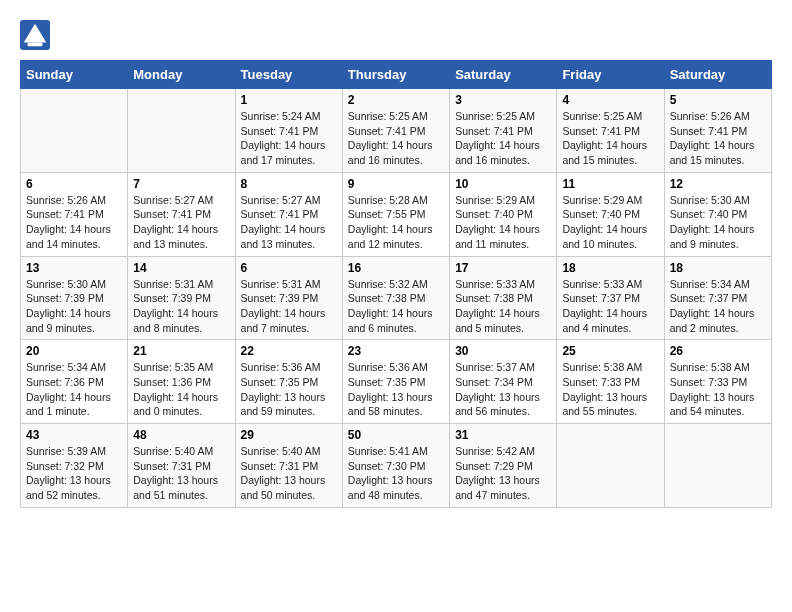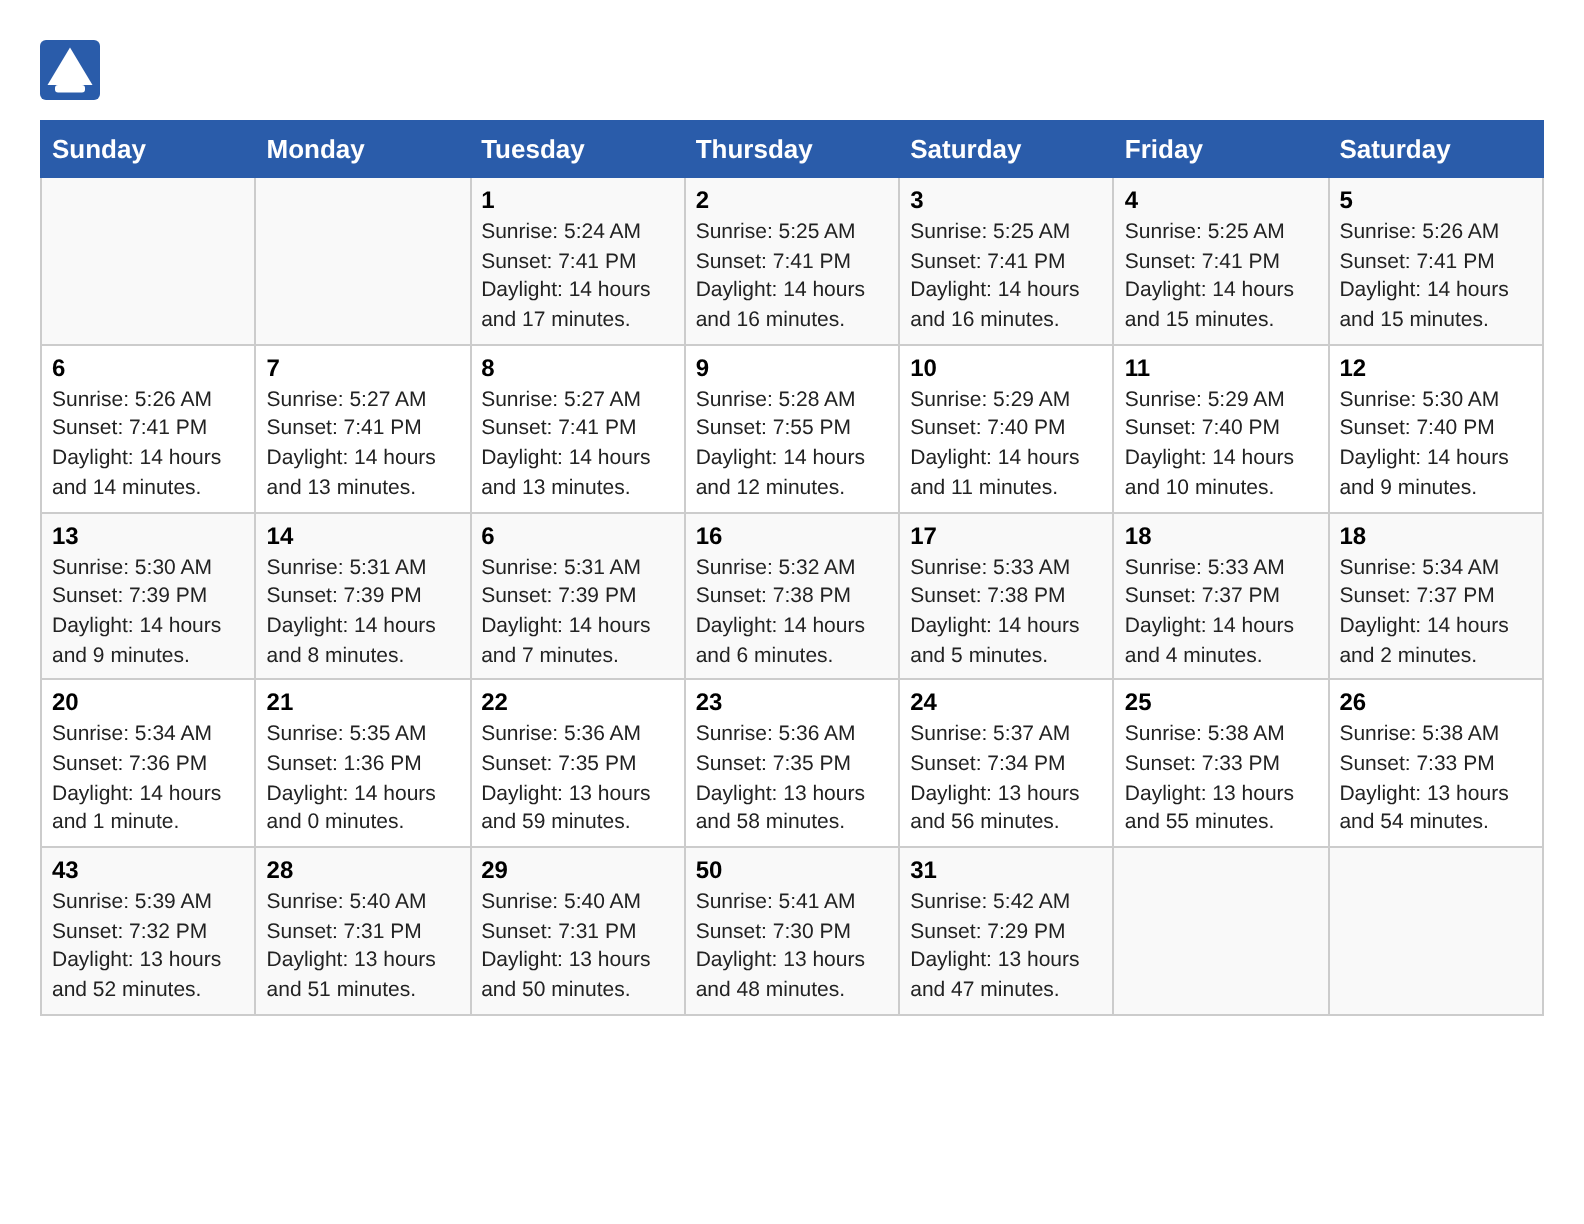--- a/index.html
+++ b/index.html
@@ -261,21 +261,21 @@
 Sunset: 7:35 PM
 Daylight: 13 hours and 59 minutes.</div>
         </td>
         <td>
           <span class="day-num">23</span>
           <div class="cell-content">Sunrise: 5:36 AM
 Sunset: 7:35 PM
 Daylight: 13 hours and 58 minutes.</div>
         </td>
         <td>
-          <span class="day-num">24</span>
+          <span class="day-num">30</span>
           <div class="cell-content">Sunrise: 5:37 AM
 Sunset: 7:34 PM
 Daylight: 13 hours and 56 minutes.</div>
         </td>
         <td>
           <span class="day-num">25</span>
           <div class="cell-content">Sunrise: 5:38 AM
 Sunset: 7:33 PM
 Daylight: 13 hours and 55 minutes.</div>
         </td>
@@ -287,21 +287,21 @@
         </td>
       </tr>
       <tr>
         <td>
           <span class="day-num">43</span>
           <div class="cell-content">Sunrise: 5:39 AM
 Sunset: 7:32 PM
 Daylight: 13 hours and 52 minutes.</div>
         </td>
         <td>
-          <span class="day-num">28</span>
+          <span class="day-num">48</span>
           <div class="cell-content">Sunrise: 5:40 AM
 Sunset: 7:31 PM
 Daylight: 13 hours and 51 minutes.</div>
         </td>
         <td>
           <span class="day-num">29</span>
           <div class="cell-content">Sunrise: 5:40 AM
 Sunset: 7:31 PM
 Daylight: 13 hours and 50 minutes.</div>
         </td>

